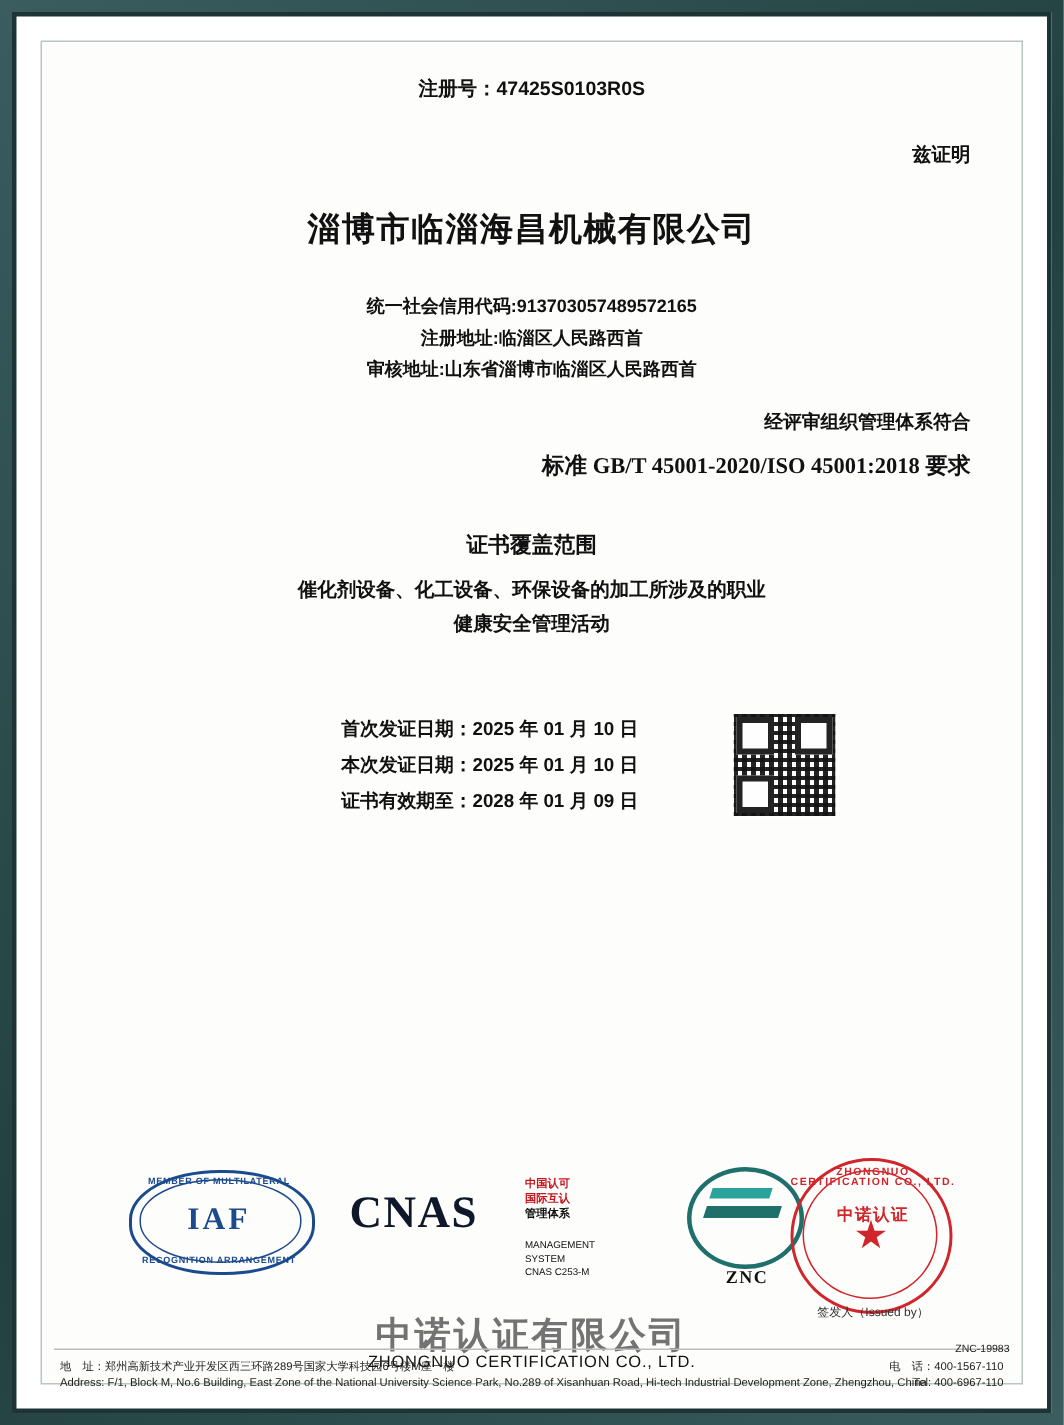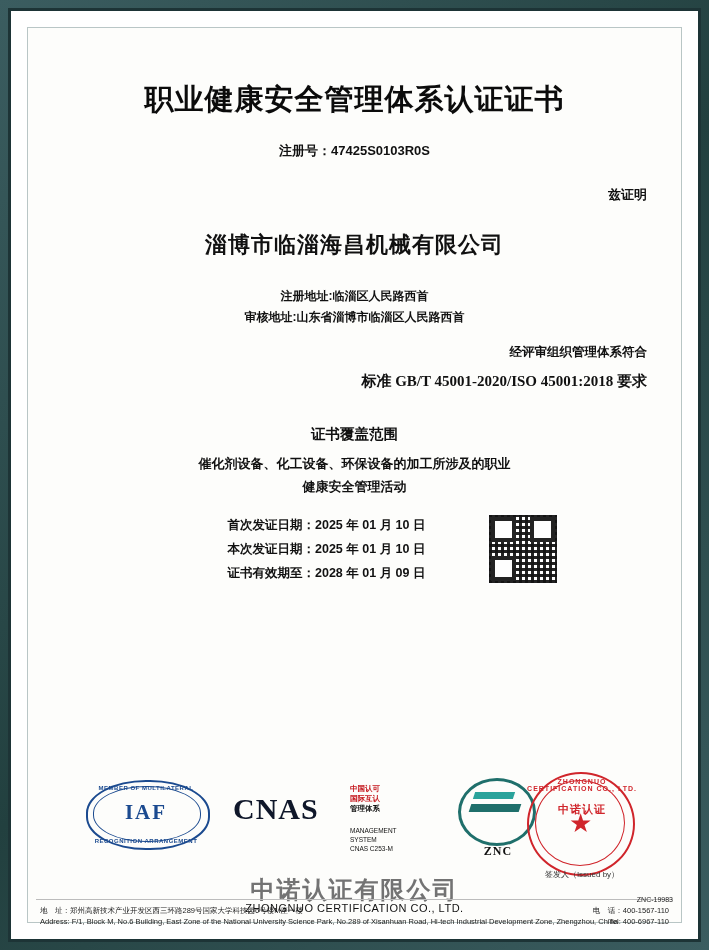--- a/index.html
+++ b/index.html
@@ -93,21 +93,21 @@
   }
   .scope .scope-title{
     font-size:14.5px;font-weight:bold;
   }
   .scope .scope-text{
     font-size:13px;font-weight:bold;line-height:23px;margin-top:8px;
   }
 
   .dates-row{
     position:relative;
-    margin-top:15px;
+    margin-top:47px;
     height:86px;
   }
   .dates{
     position:absolute;
     left:50%;
     transform:translateX(-50%);
     margin-left:-28px;
     text-align:left;
     font-size:12.5px;
     font-weight:bold;
@@ -262,31 +262,31 @@
   .footer .code{position:absolute;right:4px;top:0;font-size:7px;}
 </style>
 </head>
 <body>
 
 <div class="cert-outer">
   <div class="cert-frame">
     <div class="cert-inner">
       <div class="paper">
 
-        <div class="title">职业健康安全管理体系认证证书</div>
 
         <div class="reg-no">
           <span>注册号：</span><span>47425S0103R0S</span>
         </div>
 
         <div class="hereby">兹证明</div>
 
         <div class="company">淄博市临淄海昌机械有限公司</div>
 
         <div class="info-block">
+          <div>统一社会信用代码:913703057489572165</div>
           <div>注册地址:临淄区人民路西首</div>
           <div>审核地址:山东省淄博市临淄区人民路西首</div>
         </div>
 
         <div class="standard-block">
           <div class="l1">经评审组织管理体系符合</div>
           <div class="l2">标准 GB/T 45001-2020/ISO 45001:2018 要求</div>
         </div>
 
         <div class="scope">

